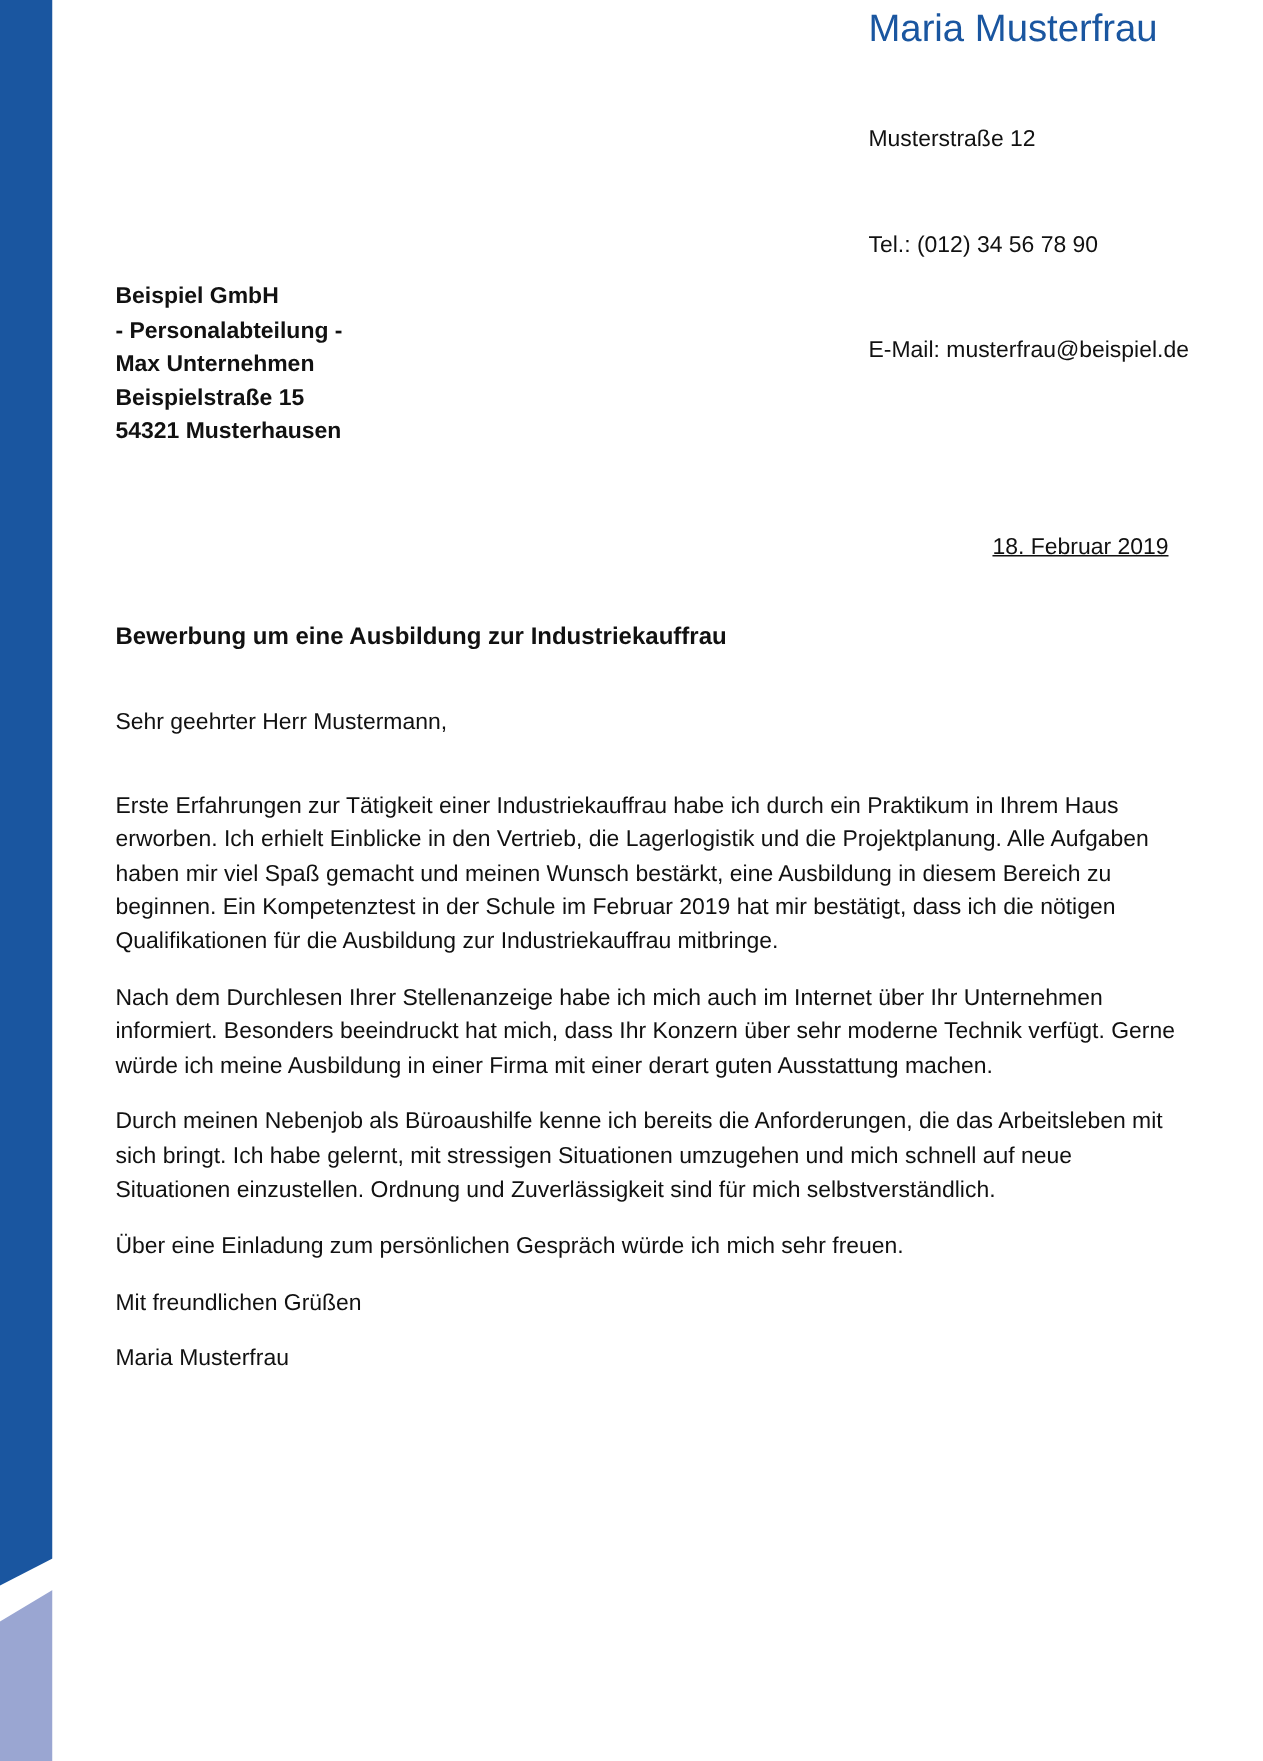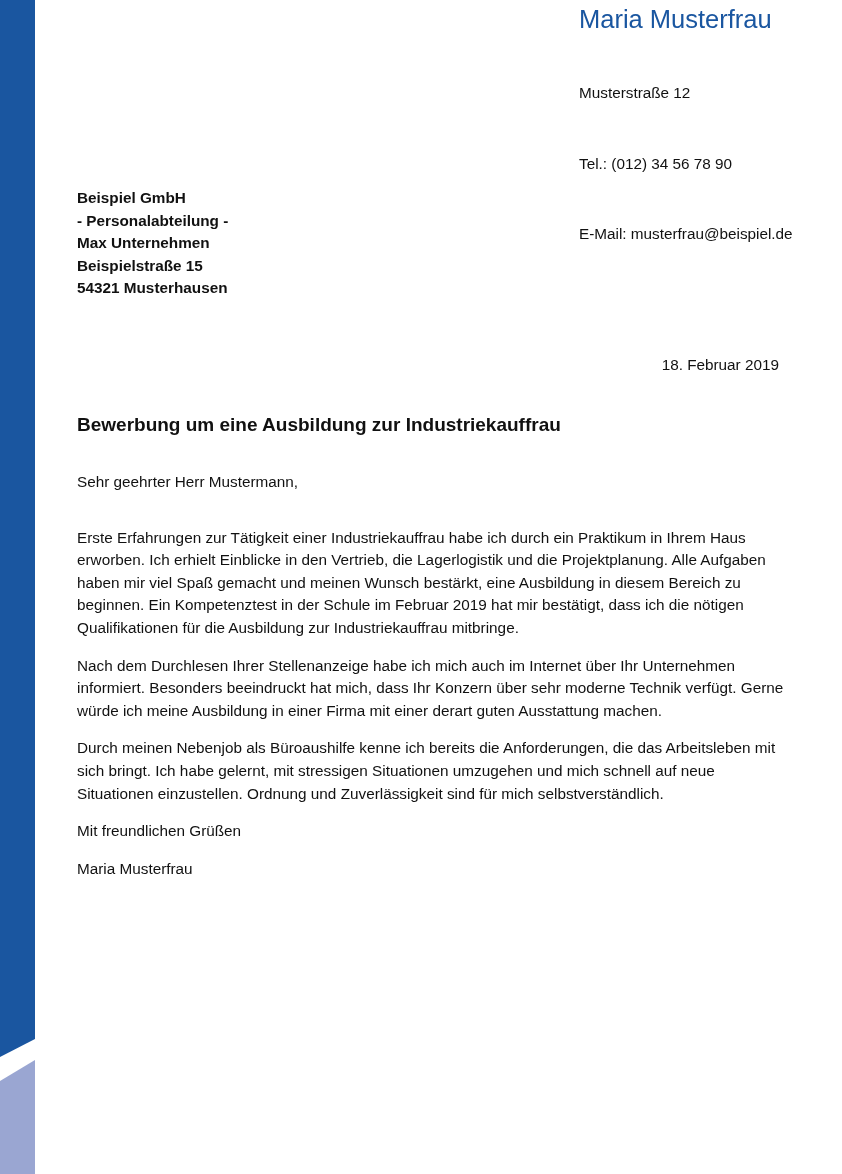--- a/index.html
+++ b/index.html
@@ -10,22 +10,22 @@
     color: #111111;
     font-size: 15.3px;
   }
   .sidebar { position: absolute; left: 0; top: 0; width: 35px; height: 1174px; }
   .sidebar svg { display: block; }
   .sender { position: absolute; left: 579px; top: 4px; }
   .sender-name { font-size: 25.5px; color: #1a56a0; line-height: 30px; }
   .sender-line { line-height: 22.5px; margin-top: 48px; }
   .recipient { position: absolute; left: 77px; top: 187px; font-weight: bold; }
   .recipient div { line-height: 22.5px; }
-  .date { position: absolute; right: 63px; top: 354px; line-height: 22px; }
-  .subject { position: absolute; left: 77px; top: 414px; font-weight: bold; font-size: 19px; line-height: 22px; }
+  .date { position: absolute; right: 63px; top: 354px; line-height: 22px; text-decoration: underline; }
+  .subject { position: absolute; left: 77px; top: 414px; font-weight: bold; font-size: 16px; line-height: 22px; }
   .body { position: absolute; left: 77px; top: 471px; width: 710px; }
   .body p { margin: 0 0 15px 0; line-height: 22.6px; }
   .body p.salutation { margin-bottom: 33px; }
   .body p.closing { margin-bottom: 15px; }
 </style>
 </head>
 <body>
 
 <div class="sidebar">
   <svg width="35" height="1174" viewBox="0 0 35 1174">
@@ -51,15 +51,16 @@
 
 <div class="date">18. Februar 2019</div>
 
 <div class="subject">Bewerbung um eine Ausbildung zur Industriekauffrau</div>
 
 <div class="body">
   <p class="salutation">Sehr geehrter Herr Mustermann,</p>
   <p>Erste Erfahrungen zur Tätigkeit einer Industriekauffrau habe ich durch ein Praktikum in Ihrem Haus erworben. Ich erhielt Einblicke in den Vertrieb, die Lagerlogistik und die Projektplanung. Alle Aufgaben haben mir viel Spaß gemacht und meinen Wunsch bestärkt, eine Ausbildung in diesem Bereich zu beginnen. Ein Kompetenztest in der Schule im Februar 2019 hat mir bestätigt, dass ich die nötigen Qualifikationen für die Ausbildung zur Industriekauffrau mitbringe.</p>
   <p>Nach dem Durchlesen Ihrer Stellenanzeige habe ich mich auch im Internet über Ihr Unternehmen informiert. Besonders beeindruckt hat mich, dass Ihr Konzern über sehr moderne Technik verfügt. Gerne würde ich meine Ausbildung in einer Firma mit einer derart guten Ausstattung machen.</p>
   <p>Durch meinen Nebenjob als Büroaushilfe kenne ich bereits die Anforderungen, die das Arbeitsleben mit sich bringt. Ich habe gelernt, mit stressigen Situationen umzugehen und mich schnell auf neue Situationen einzustellen. Ordnung und Zuverlässigkeit sind für mich selbstverständlich.</p>
+  <p>Über eine Einladung zum persönlichen Gespräch würde ich mich sehr freuen.</p>
   <p class="closing">Mit freundlichen Grüßen</p>
   <p>Maria Musterfrau</p>
 </div>
 
 </body></html>

